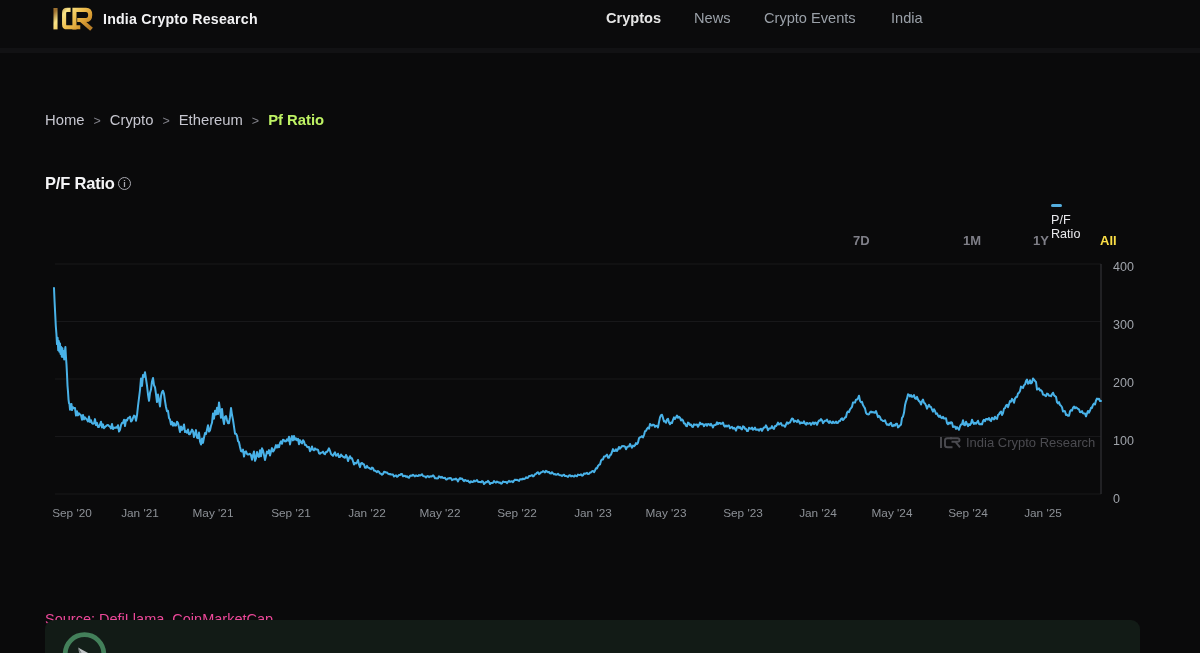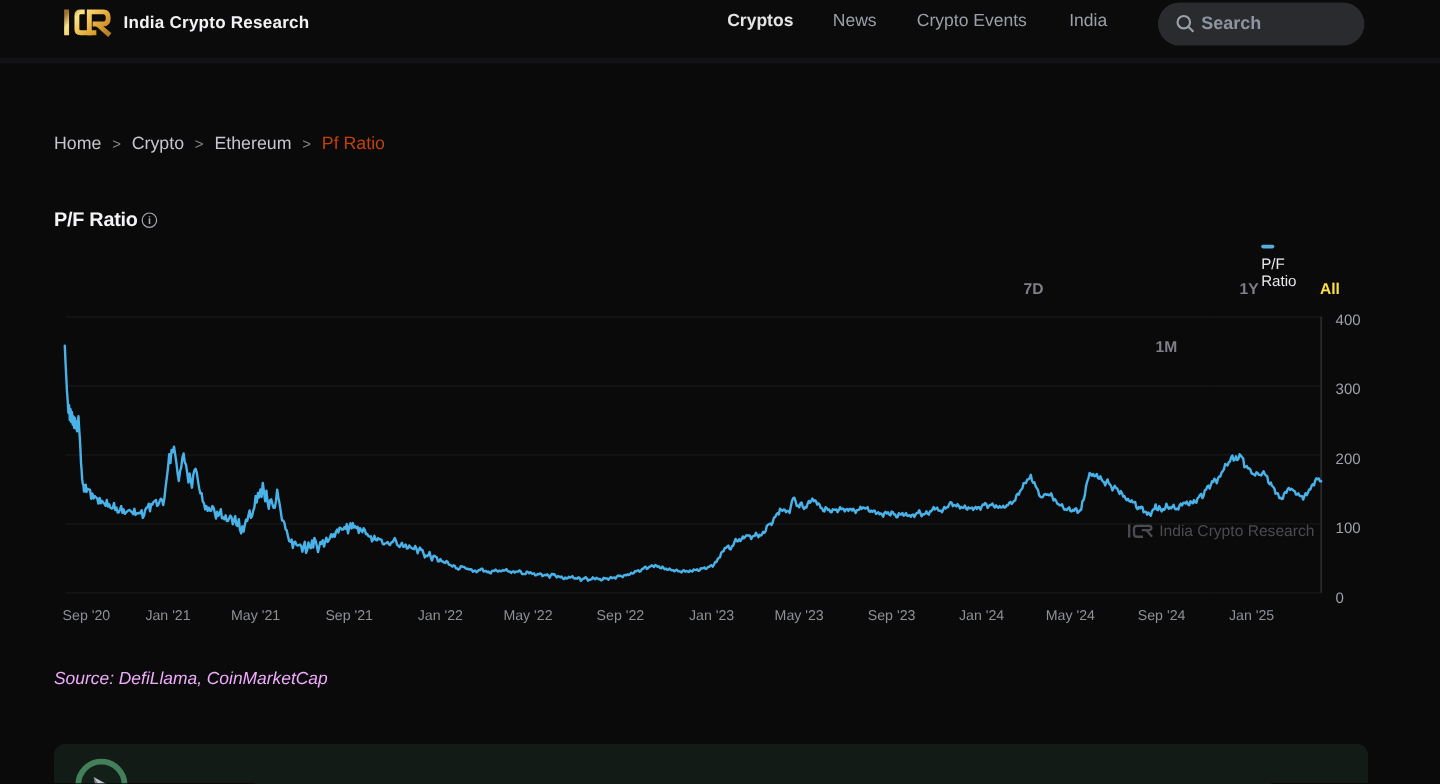--- a/index.html
+++ b/index.html
@@ -15,38 +15,38 @@
 #nav1 { left:606px; color:#e5e5e5; font-weight:700; }
 #nav2 { left:694px; }
 #nav3 { left:764px; }
 #nav4 { left:891px; }
 #search { position:absolute; left:965px; top:2px; width:172px; height:36px; border-radius:18px; background:#292b2f; }
 #search svg { position:absolute; left:14px; top:9px; }
 #search span { position:absolute; left:36px; top:9px; font-size:15px; font-weight:700; color:#8e95a0; }
 
 #bc { position:absolute; left:45px; top:112px; font-size:14.8px; color:#c6c6cf; }
 #bc .sep { color:#82828a; padding:0 9px; font-size:12.5px; }
-#bc .last { color:#c2410c; font-weight:400; }
+#bc .last { color:#bef264; font-weight:700; }
 
 #title { position:absolute; left:45px; top:174px; font-size:16.5px; letter-spacing:-.2px; font-weight:700; color:#f4f4f6; }
 #info { position:absolute; left:118px; top:177px; width:13px; height:13px; border:1.3px solid #a8a8b0; border-radius:50%; color:#a8a8b0; font-size:9px; text-align:center; line-height:12px; font-weight:700; }
 
 #legend { position:absolute; left:1051px; top:199px; font-size:12.6px; color:#e9e9ed; }
 #legend .dash { display:inline-block; width:11px; height:2.6px; background:#55aede; border-radius:2px; vertical-align:middle; margin-right:5px; margin-top:-2px; }
 
 #ranges { position:absolute; top:233px; left:0; width:1200px; height:16px; font-size:13px; font-weight:700; color:#7f7f88; }
 #ranges span { position:absolute; }
 #r7 { left:853px; }
-#r1m { left:963px;margin-top:48px; }
+#r1m { left:963px; }
 #r1y { left:1033px; }
 #rall { left:1100px; color:#fde047; }
 
 #chart { position:absolute; left:0; top:0; }
 
-#src { position:absolute; left:45px; top:558px; font-size:14.5px; font-style:italic; color:#f0abfc; }
+#src { position:absolute; left:45px; top:611px; font-size:14.5px; color:#ec4899; }
 
 #banner { position:absolute; left:45px; top:620px; width:1095px; height:33px; background:#121b16; border-radius:9px 9px 0 0; }
 #btext { position:absolute; left:118px; top:633px; font-size:14.4px; letter-spacing:.05px; color:#f2f2f2; }
 </style>
 </head>
 <body>
 <div id="page">
   <div id="hdrline"></div>
   <div id="hdr">
     <div id="logo">
@@ -66,27 +66,20 @@
           <path d="M22.45 24.4 V4.9 H34 Q38.2 4.9 38.2 9.95 Q38.2 15 34 15 H25.2"></path>
           <path d="M29 15 L39.5 24.2"></path>
         </g>
       </svg>
     </div>
     <span id="brand">India Crypto Research</span>
     <span class="nav" id="nav1">Cryptos</span>
     <span class="nav" id="nav2">News</span>
     <span class="nav" id="nav3">Crypto Events</span>
     <span class="nav" id="nav4">India</span>
-    <div id="search">
-      <svg width="18" height="18" viewBox="0 0 18 18" fill="none" stroke="#9aa1ab" stroke-width="1.8">
-        <circle cx="7.5" cy="7.5" r="5.2"></circle>
-        <path d="M11.5 11.5 L15.5 15.5"></path>
-      </svg>
-      <span>Search</span>
-    </div>
   </div>
 
   <div id="bc">Home<span class="sep">&gt;</span>Crypto<span class="sep">&gt;</span>Ethereum<span class="sep">&gt;</span><span class="last">Pf Ratio</span></div>
 
   <div id="title">P/F Ratio</div>
   <div id="info">i</div>
 
   <div id="legend"><span class="dash"></span>P/F Ratio</div>
 
   <div id="ranges">

